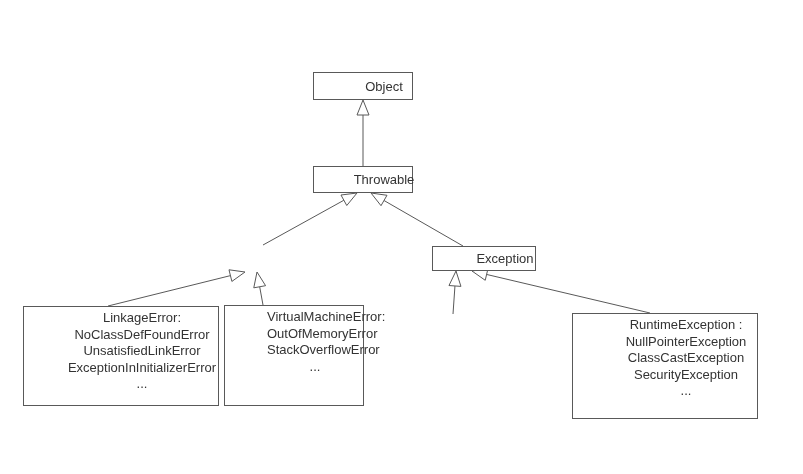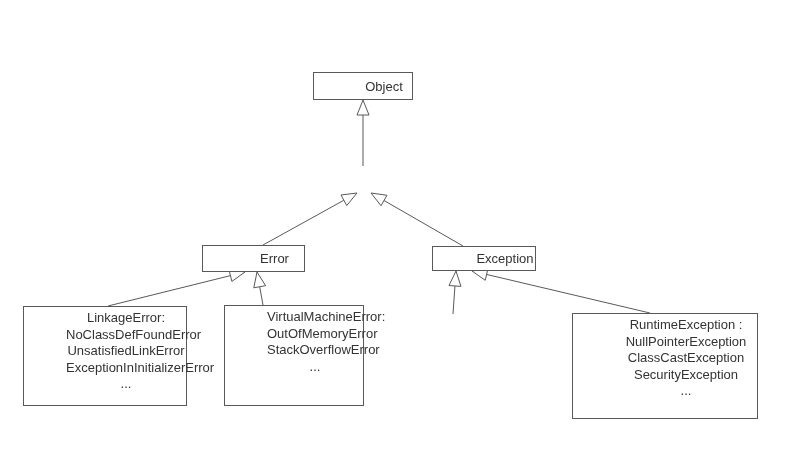--- a/index.html
+++ b/index.html
@@ -40,21 +40,21 @@
   }
   .node.multi {
     padding-top: 3px;
     line-height: 16.5px;
   }
   
   #node-object            { left: 313px; top:  72px; width: 100px; height:  28px; }
   #node-throwable         { left: 313px; top: 166px; width: 100px; height:  27px; }
   #node-error             { left: 202px; top: 245px; width: 103px; height:  27px; }
   #node-exception         { left: 432px; top: 246px; width: 104px; height:  25px; }
-  #node-linkage-error     { left:  23px; top: 306px; width: 164px; height: 100px; }
+  #node-linkage-error     { left:  23px; top: 306px; width: 196px; height: 100px; }
   #node-vm-error          { left: 192px; top: 305px; width: 140px; height: 101px; margin-left: 32px; }
   #node-io-exception      { left: 383px; top: 314px; width: 139px; height:  81px; }
   #node-runtime-exception { left: 572px; top: 313px; width: 186px; height:  106px; }
 </style>
 </head>
 <body>
 
 <div id="canvas">
 
   <svg id="edges" viewBox="0 0 803 474" xmlns="http://www.w3.org/2000/svg">
@@ -85,24 +85,24 @@
       <g>
         <line x1="650" y1="313" x2="486.5991033854949" y2="274.4447322594988" stroke="#595959" stroke-width="1"></line>
         <polygon points="472,271 485.2212104816954,280.28437361369674 487.97699628929445,268.6050909053008" fill="#ffffff" stroke="#595959" stroke-width="1"></polygon>
       </g>
     </svg>
 
   <div class="node single" id="node-object">
     <span>Object</span>
   </div>
 
+  <div class="node single" id="node-throwable">
+    <span>Throwable</span>
+  </div>
 
-  <div class="node single" id="node-error">
-    <span>Error</span>
-  </div>
 
   <div class="node single" id="node-exception">
     <span>Exception</span>
   </div>
 
   <div class="node multi" id="node-linkage-error">LinkageError:
 NoClassDefFoundError
 UnsatisfiedLinkError
 ExceptionInInitializerError
 ...</div>

